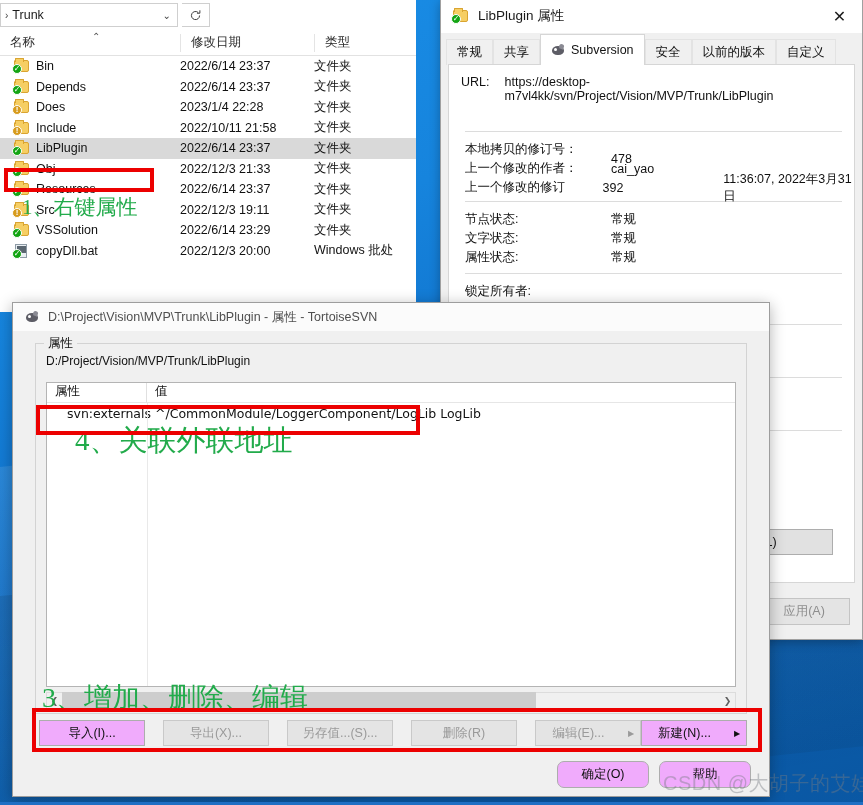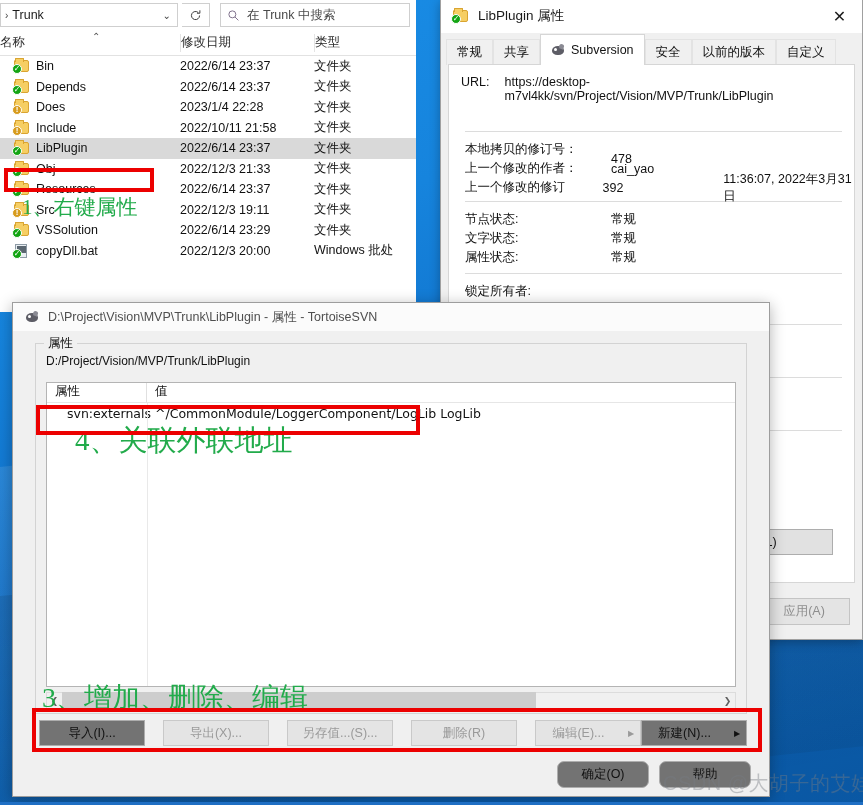--- a/index.html
+++ b/index.html
@@ -51,21 +51,21 @@
   .searchbox {
     flex:1; height:24px; border:1px solid #cfcfcf; background:#fff;
     display:flex; align-items:center; gap:7px; padding:0 6px; margin-left:6px;
   }
   .search-ph { color:#4a4a4a; font-size:12.5px; }
 
   .col-head {
     display:flex; height:26px; border-bottom:1px solid #e2e2e2; align-items:center;
     position:relative; background:#fff;
   }
-  .col-head .ch { font-size:12.5px; color:#2b2b2b; position:relative;}
+  .col-head .ch { font-size:12.5px; color:#2b2b2b; padding-left:10px; position:relative;}
   .ch.name { width:180px; }
   .ch.date { width:134px; border-left:1px solid #e4e4e4; height:18px; display:flex; align-items:center;}
   .ch.type { width:auto; border-left:1px solid #e4e4e4; height:18px; display:flex; align-items:center;}
   .sortmark { position:absolute; left:92px; top:-3px; font-size:10px; color:#555; }
 
   .flist { }
   .frow { display:flex; align-items:center; height:20.5px; font-size:12.5px; color:#111; }
   .frow.sel { background:#d9d9d9; }
   .fname { width:180px; display:flex; align-items:center; gap:6px; padding-left:14px; }
   .fdate { width:134px; color:#111; }
@@ -197,21 +197,21 @@
     background:#f0f0f0; border:1px solid #dcdcdc; display:flex; align-items:center;
   }
   .hs-arrow { width:15px; text-align:center; font-size:9px; color:#606060; }
   .hs-track { flex:1; height:17px; position:relative; }
   .hs-thumb { position:absolute; left:0; top:0; height:17px; width:72%; background:#cdcdcd; }
 
   .tsvn-btnbar {
     position:absolute; left:26px; right:22px; bottom:46px; height:34px;
     display:flex; align-items:center; gap:0;
   }
-  .tb { height:26px; background:#737373; border:1px solid #adadad; font-size:12.5px; color:#111;
+  .tb { height:26px; background:#f0abfc; border:1px solid #adadad; font-size:12.5px; color:#111;
         display:flex; align-items:center; justify-content:center; }
   .tb.disabled { color:#9a9a9a; background:#e4e4e4; border-color:#c9c9c9; }
   .tb.split { display:flex; padding:0; }
   .tb.split .lbl { flex:1; display:flex; align-items:center; justify-content:center; padding:0 8px; }
   .tb.split .sep { width:1px; background:#bdbdbd; margin:3px 0; }
   .tb.split .arr { width:18px; display:flex; align-items:center; justify-content:center; font-size:8px; }
 
   .tsvn-footer {
     position:absolute; right:18px; bottom:8px; display:flex; gap:10px;
   }
@@ -239,27 +239,20 @@
     <div class="crumbbar">
       <span class="crumb-chev">›</span>
       <span class="crumb-text">Trunk</span>
       <span class="crumb-down">⌄</span>
     </div>
     <div class="refresh-btn">
       <svg width="13" height="13" viewBox="0 0 16 16">
         <path d="M13 8a5 5 0 1 1-1.6-3.6" fill="none" stroke="#3a3a3a" stroke-width="1.2"></path>
         <path d="M13.4 1.6 L13.4 5.2 L9.8 5.2" fill="none" stroke="#3a3a3a" stroke-width="1.2"></path>
       </svg>
-    </div>
-    <div class="searchbox">
-      <svg width="13" height="13" viewBox="0 0 16 16">
-        <circle cx="6.6" cy="6.6" r="4.3" fill="none" stroke="#7d6f8a" stroke-width="1.2"></circle>
-        <line x1="9.9" y1="9.9" x2="14" y2="14" stroke="#7d6f8a" stroke-width="1.2"></line>
-      </svg>
-      <span class="search-ph">在 Trunk 中搜索</span>
     </div>
   </div>
 
   <div class="col-head">
     <div class="ch name">
       <span>名称</span>
       <span class="sortmark">⌃</span>
     </div>
     <div class="ch date">修改日期</div>
     <div class="ch type">类型</div>

